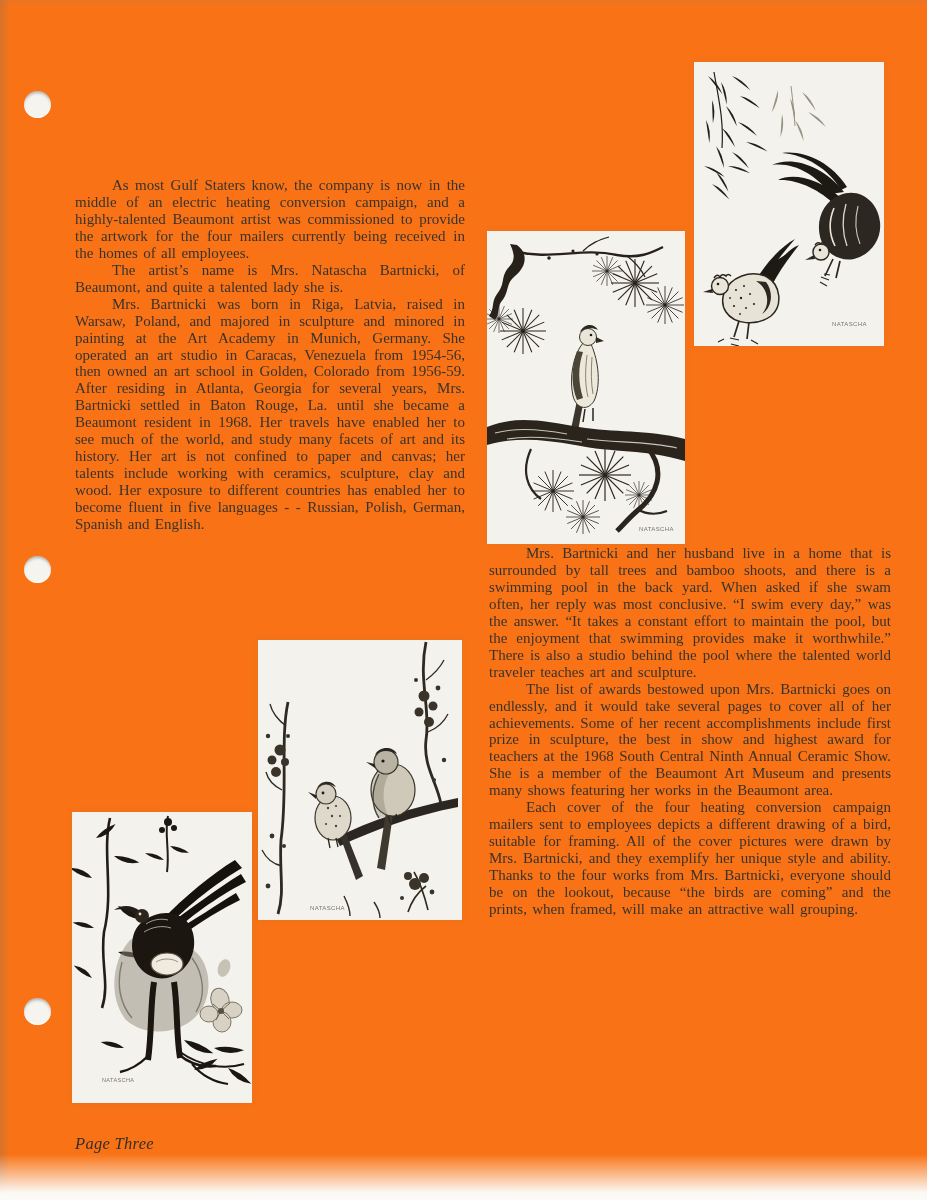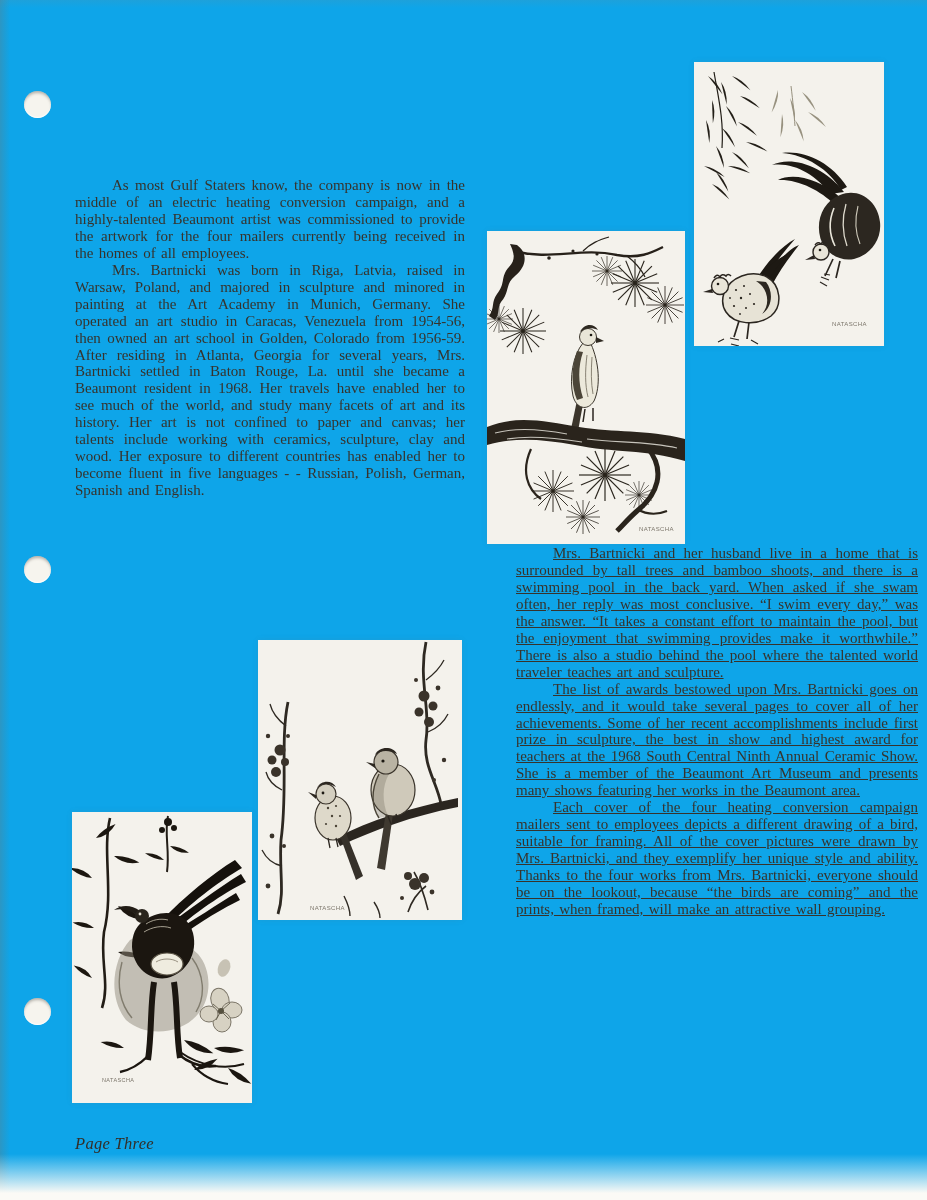--- a/index.html
+++ b/index.html
@@ -1,19 +1,19 @@
 <!DOCTYPE html>
 <html><head>
 <meta charset="utf-8">
 <style>
   html,body{margin:0;padding:0;background:#e8e5de;}
   .page{
     position:relative;
     width:927px;height:1200px;
-    background:#0ea5e9;
+    background:#f97316;
     overflow:hidden;
     font-family:"Liberation Serif", serif;
   }
   
   .edge-left{position:absolute;left:0;top:0;width:10px;height:1200px;
     background:linear-gradient(to right, rgba(120,112,98,.28), rgba(120,112,98,0));}
   .edge-bottom{position:absolute;left:0;bottom:0;width:927px;height:46px;
     background:linear-gradient(to bottom, rgba(255,255,255,0), #fbfaf6 85%);}
   .edge-top{position:absolute;left:0;top:0;width:927px;height:8px;
     background:linear-gradient(to bottom, rgba(140,132,118,.12), rgba(140,132,118,0));}
@@ -30,21 +30,21 @@
   .col{
     position:absolute;
     color:#37332c;
     font-size:15px;
     line-height:16.95px;
     text-align:justify;
     word-spacing:1.6px;
   }
   .col p{margin:0;text-indent:37px;}
   .col-left{left:75px;top:177px;width:390px;}
-  .col-right{left:516px;top:545px;width:402px;text-decoration:underline;}
+  .col-right{left:489px;top:545px;width:402px;}
 
   figure.illus{position:absolute;margin:0;background:#f4f2ec;
     box-shadow:0 0 6px rgba(110,102,88,.12);}
   figure.illus svg{display:block;width:100%;height:100%;}
   .fig1{left:694px;top:62px;width:190px;height:284px;}
   .fig2{left:487px;top:231px;width:198px;height:313px;}
   .fig3{left:258px;top:640px;width:204px;height:280px;}
   .fig4{left:72px;top:812px;width:180px;height:291px;}
   .sig{font-family:"Liberation Sans", sans-serif;letter-spacing:.4px;fill:#7b756a;}
 
@@ -59,20 +59,21 @@
 <div class="page">
   <div class="edge-left"></div>
   <div class="edge-top"></div>
 
   <div class="hole h1"></div>
   <div class="hole h2"></div>
   <div class="hole h3"></div>
 
   <div class="col col-left">
     <p>As most Gulf Staters know, the company is now in the middle of an electric heating conversion campaign, and a highly-talented Beaumont artist was commissioned to provide the artwork for the four mailers currently being received in the homes of all employees.</p>
+    <p>The artist’s name is Mrs. Natascha Bartnicki, of Beaumont, and quite a talented lady she is.</p>
     <p>Mrs. Bartnicki was born in Riga, Latvia, raised in Warsaw, Poland, and majored in sculpture and minored in painting at the Art Academy in Munich, Germany. She operated an art studio in Caracas, Venezuela from 1954-56, then owned an art school in Golden, Colorado from 1956-59. After residing in Atlanta, Georgia for several years, Mrs. Bartnicki settled in Baton Rouge, La. until she became a Beaumont resident in 1968. Her travels have enabled her to see much of the world, and study many facets of art and its history. Her art is not confined to paper and canvas; her talents include working with ceramics, sculpture, clay and wood. Her exposure to different countries has enabled her to become fluent in five languages - - Russian, Polish, German, Spanish and English.</p>
   </div>
 
   <div class="col col-right">
     <p>Mrs. Bartnicki and her husband live in a home that is surrounded by tall trees and bamboo shoots, and there is a swimming pool in the back yard. When asked if she swam often, her reply was most conclusive. “I swim every day,” was the answer. “It takes a constant effort to maintain the pool, but the enjoyment that swimming provides make it worthwhile.” There is also a studio behind the pool where the talented world traveler teaches art and sculpture.</p>
     <p>The list of awards bestowed upon Mrs. Bartnicki goes on endlessly, and it would take several pages to cover all of her achievements. Some of her recent accomplishments include first prize in sculpture, the best in show and highest award for teachers at the 1968 South Central Ninth Annual Ceramic Show. She is a member of the Beaumont Art Museum and presents many shows featuring her works in the Beaumont area.</p>
     <p>Each cover of the four heating conversion campaign mailers sent to employees depicts a different drawing of a bird, suitable for framing. All of the cover pictures were drawn by Mrs. Bartnicki, and they exemplify her unique style and ability. Thanks to the four works from Mrs. Bartnicki, everyone should be on the lookout, because “the birds are coming” and the prints, when framed, will make an attractive wall grouping.</p>
   </div>
 
   <figure class="illus fig1">

